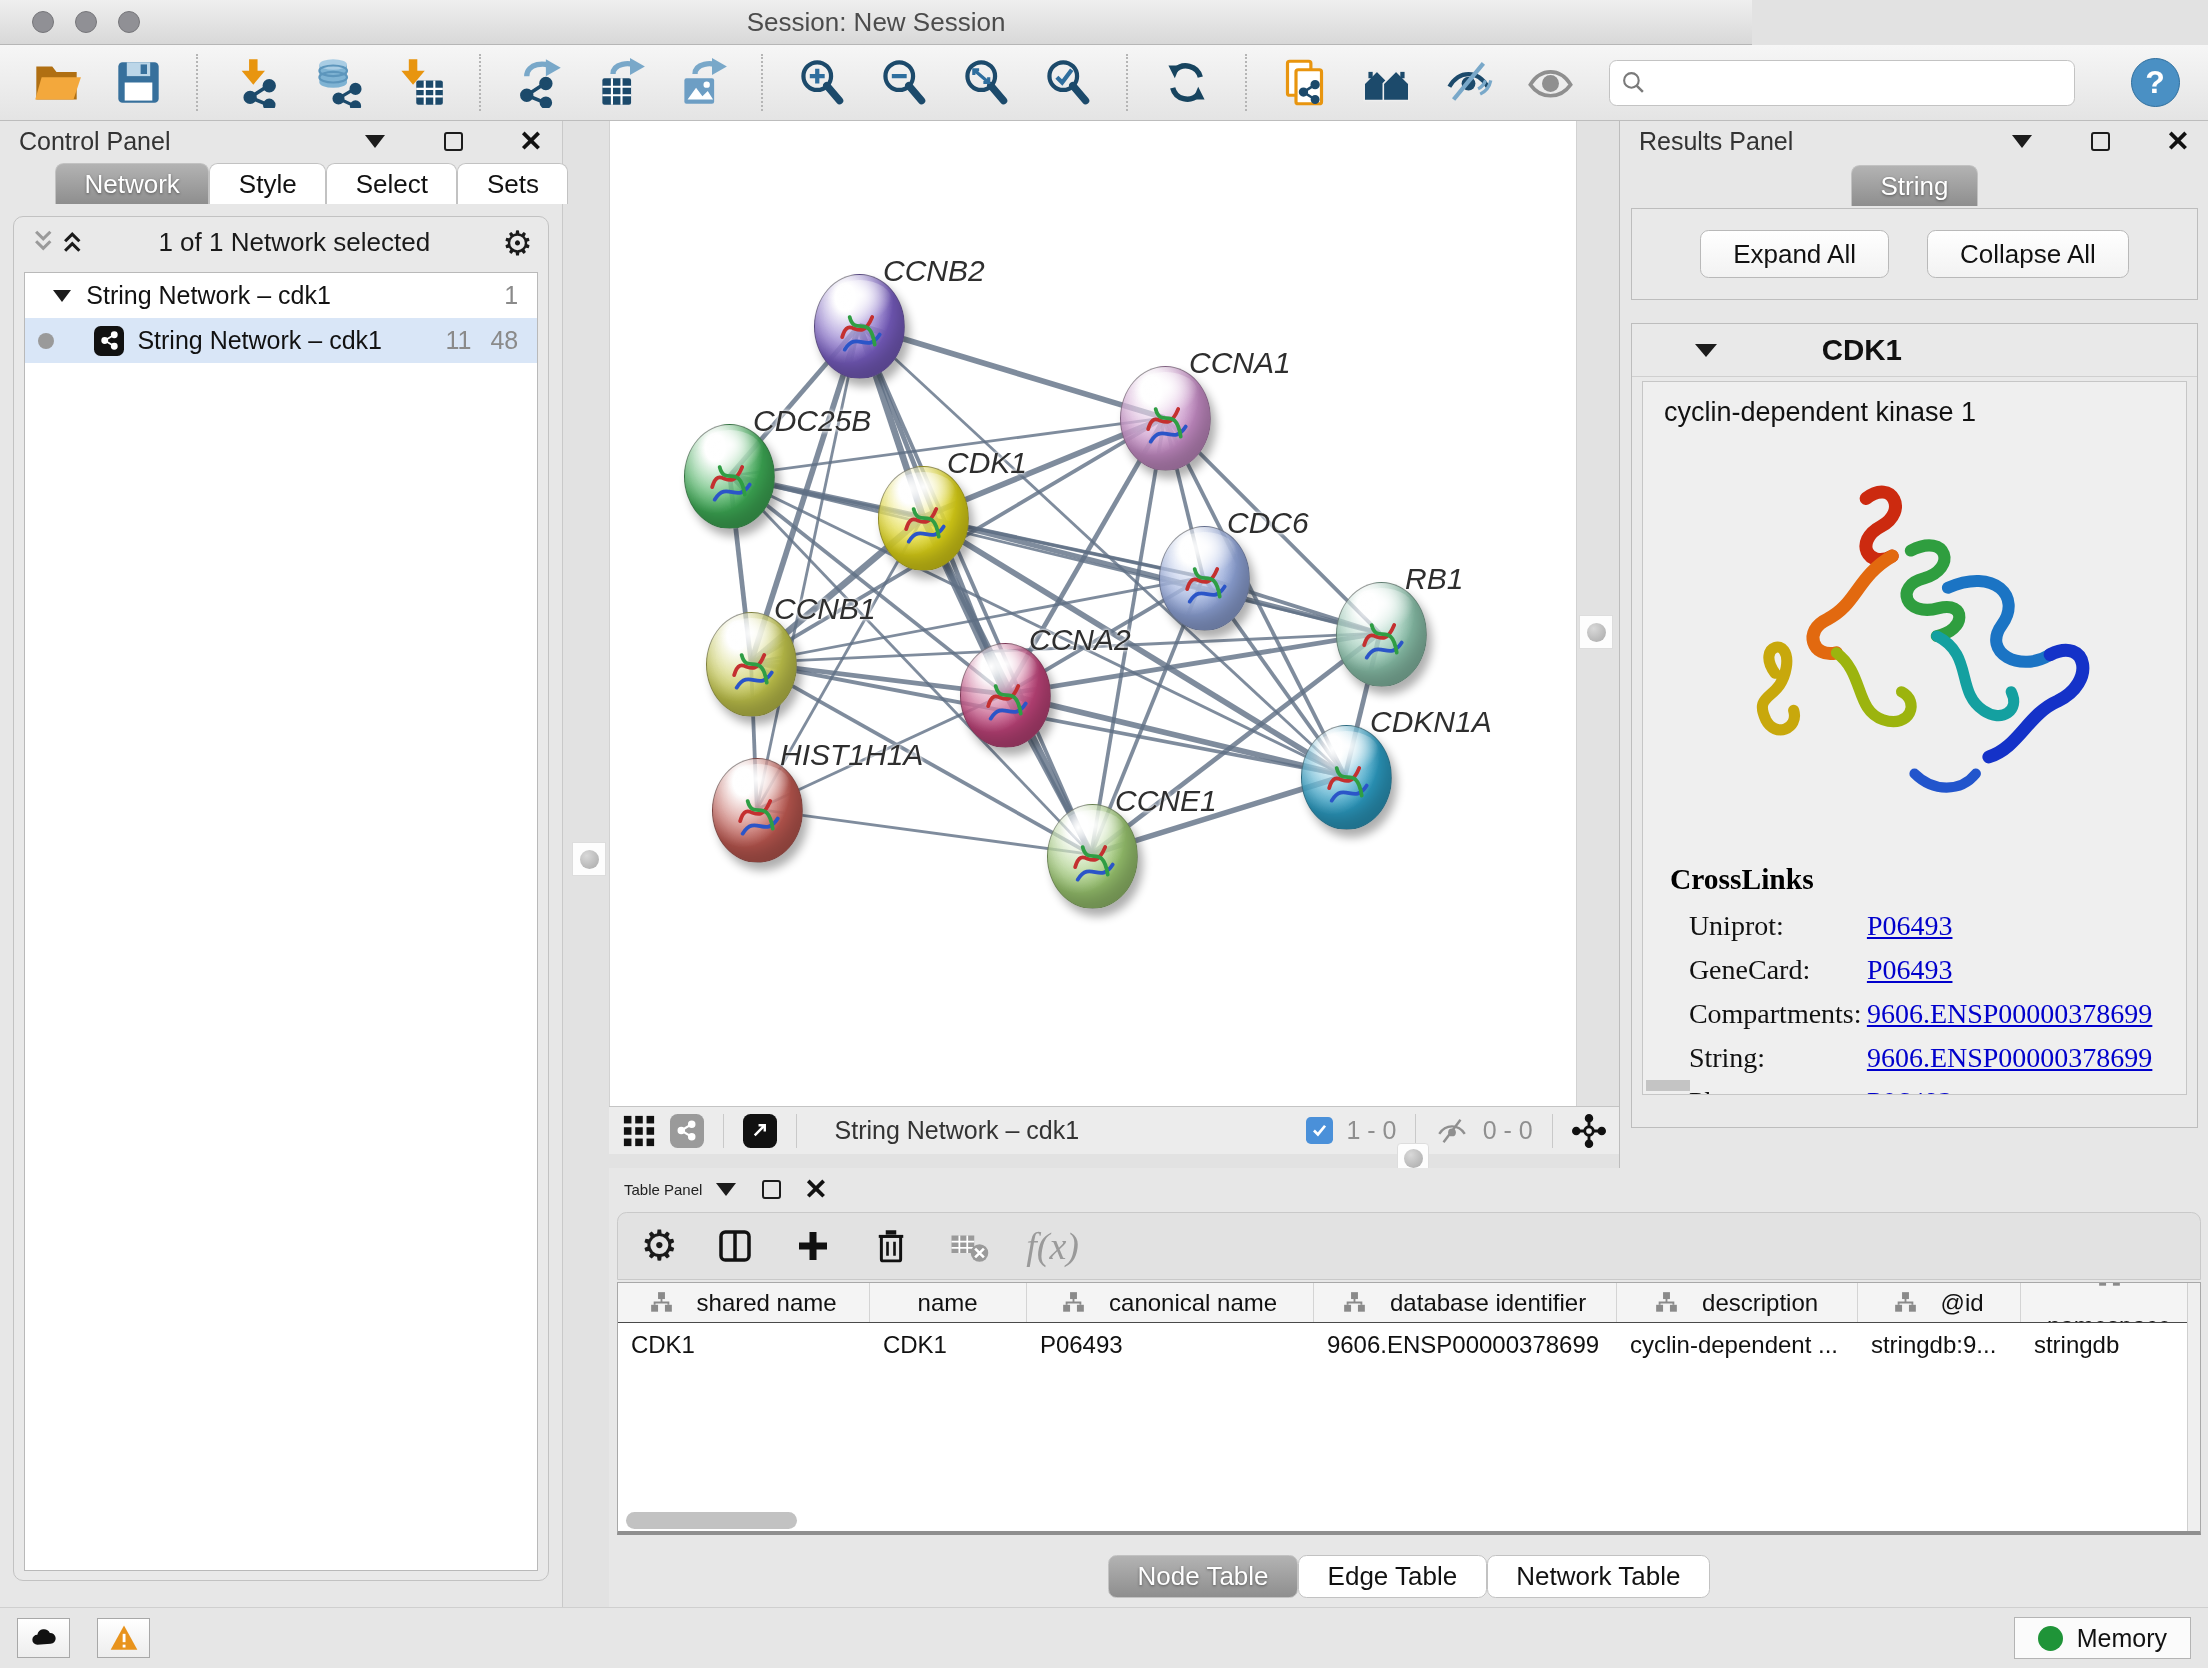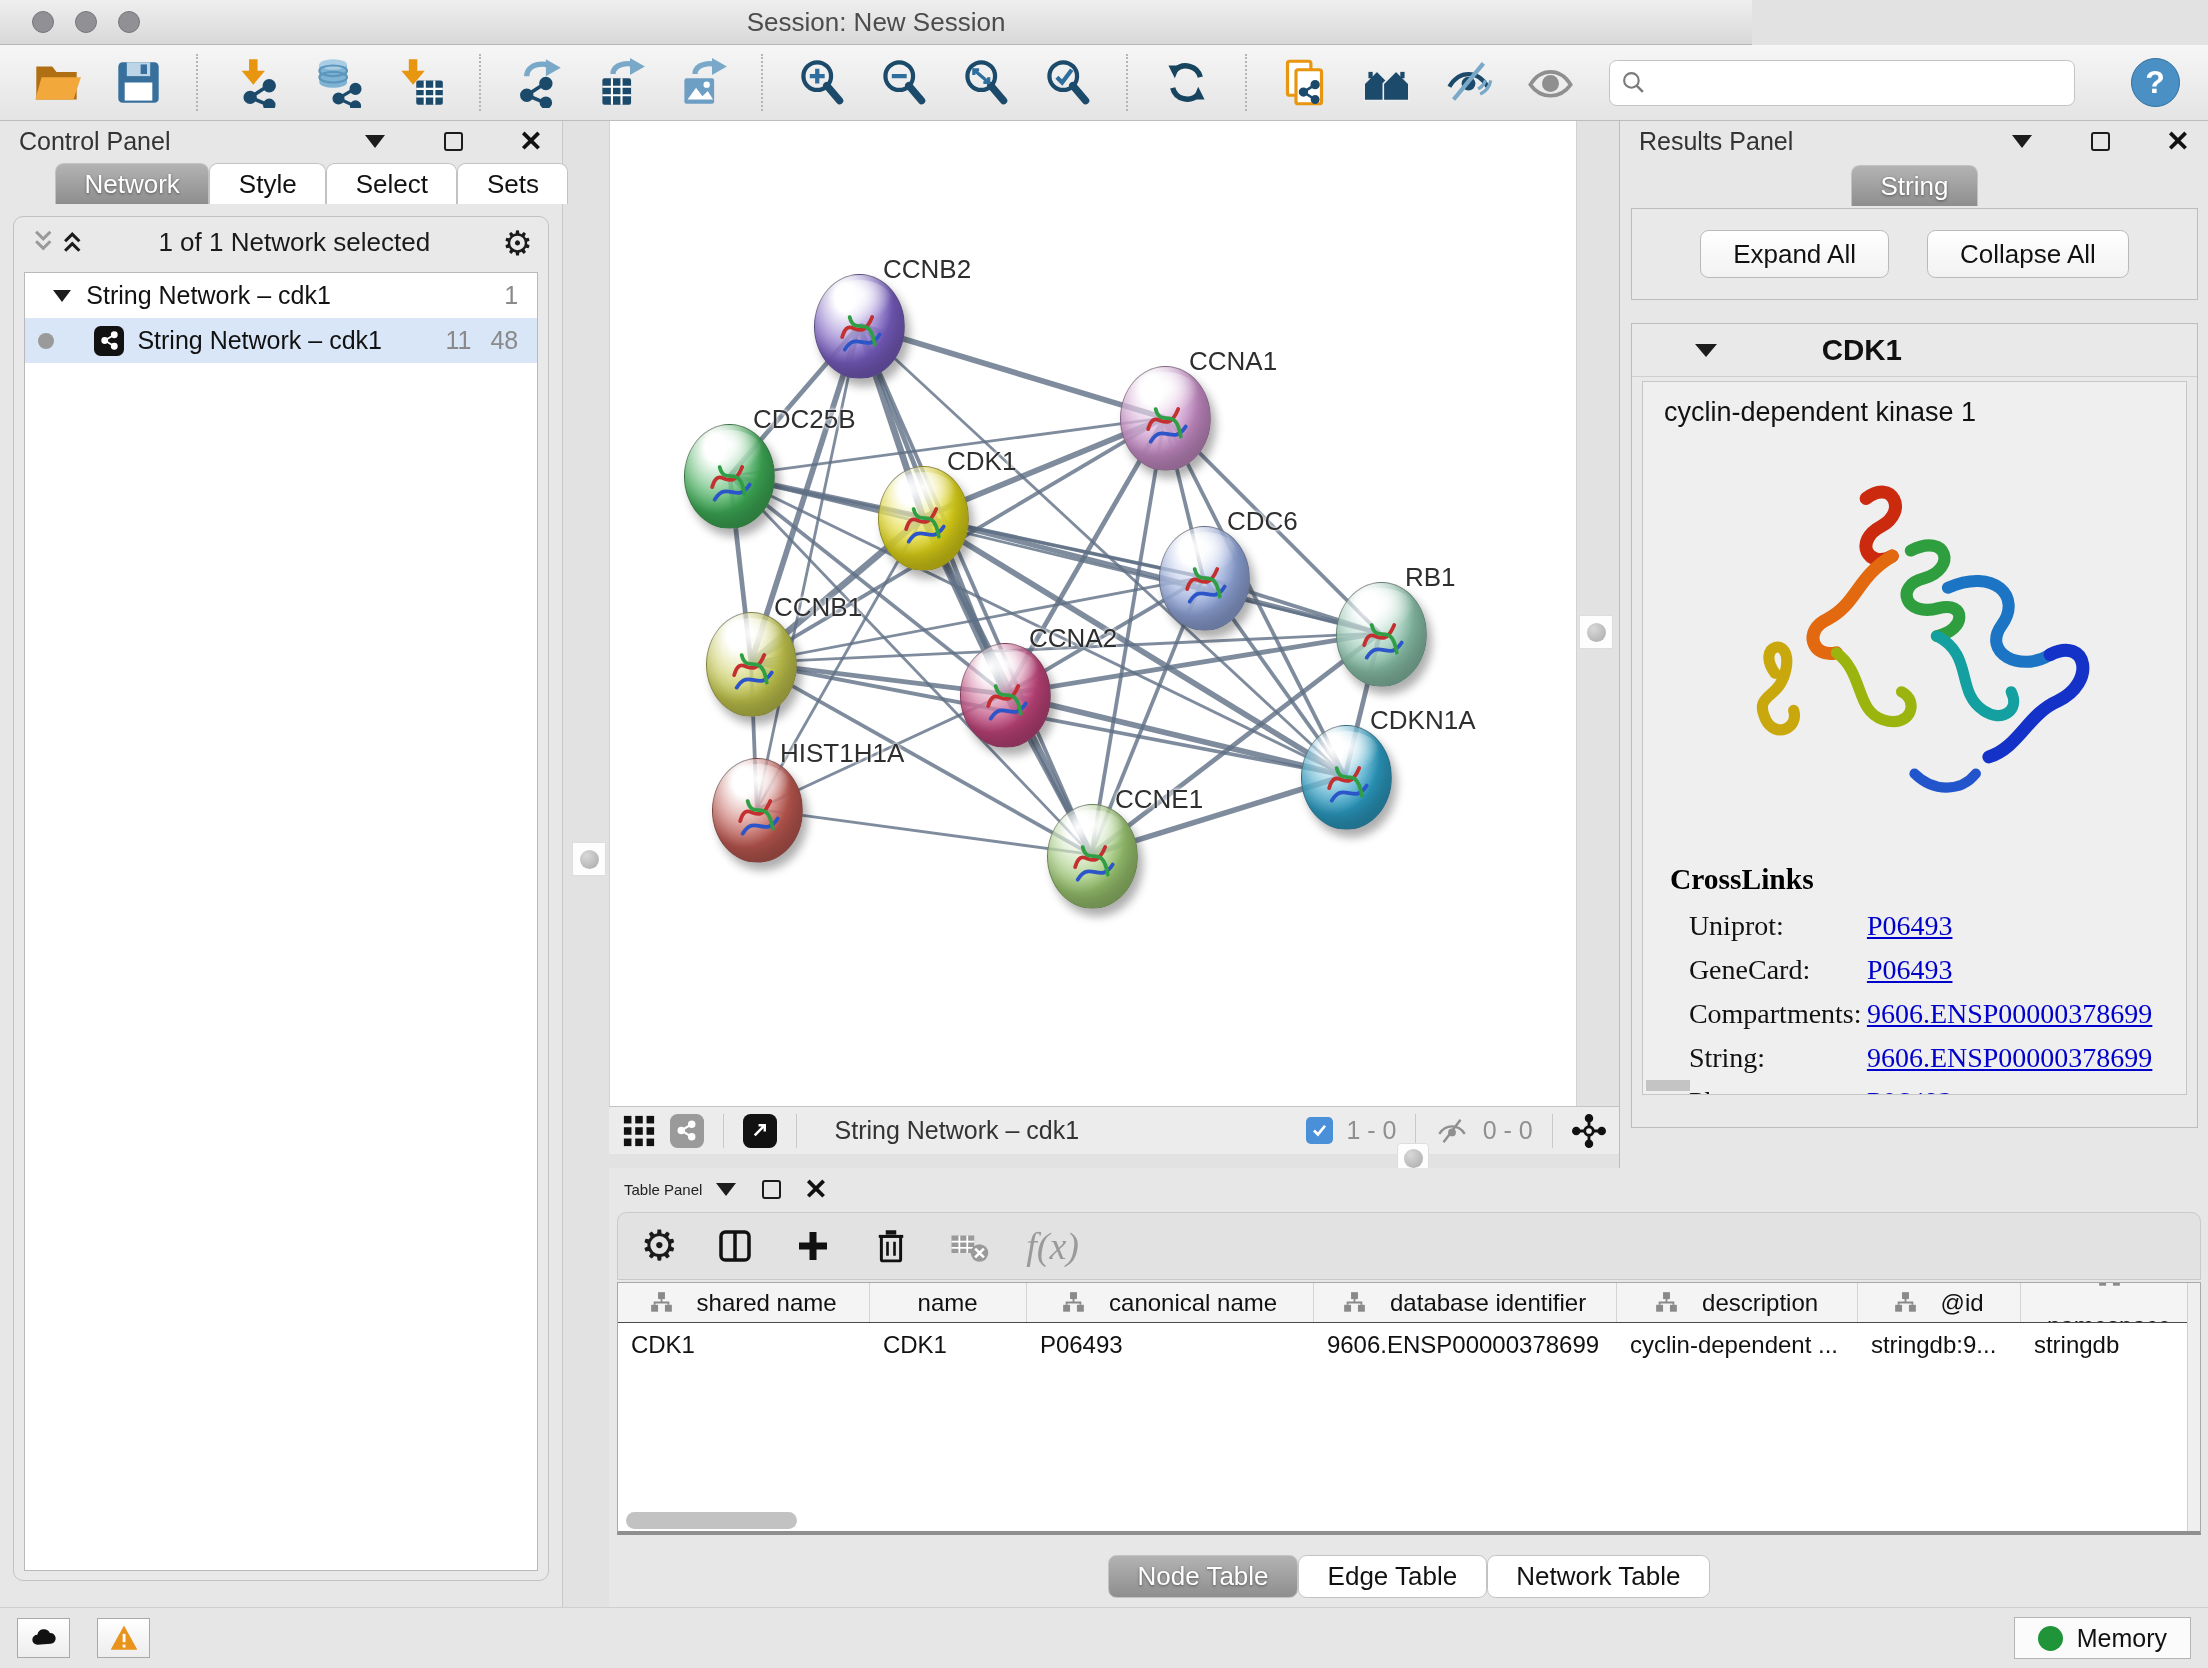--- a/index.html
+++ b/index.html
@@ -75,22 +75,22 @@
     border:1px solid rgba(40,40,40,.45);
     box-shadow: 4.8px 7.6px 9.5px rgba(0,0,0,.32), inset -9.5px -15px 21px rgba(0,0,0,.30);
   }
   .node .gloss { position:absolute; left:14%; top:5%; width:72%; height:42%; border-radius:50%;
     background:radial-gradient(ellipse at 50% 35%, rgba(255,255,255,.95), rgba(255,255,255,0) 70%); }
   .node .squiggle { position:absolute; left:20%; top:26%; width:60%; height:56%; }
   .node .squiggle path { fill:none; stroke-width:3px; stroke-linecap:round; }
   .node .squiggle path:nth-child(1){ stroke:#c43030; }
   .node .squiggle path:nth-child(2){ stroke:#2b55c8; }
   .node .squiggle path:nth-child(3){ stroke:#2f9e44; }
-  .nlabel { position:absolute; font-size:26px; color:#2e2e2e; white-space:nowrap;
-    text-shadow:0 0 3.8px #fff, 0 0 3.8px #fff; }
+  .nlabel { position:absolute; font-size:30px; color:#2e2e2e; white-space:nowrap;
+    text-shadow:0 0 3.8px #fff, 0 0 3.8px #fff;font-style:italic; }
 
   
   .netbar { position:absolute; left:609px; top:1106px; width:1010px; height:48px; background:#ececec;
     border-top:1px solid #c4c4c4; display:flex; align-items:center; padding:0 13.3px; gap:13.3px; }
   .netbar .vsep { height:34px; border-left:1px solid #c9c9c9; margin:0 5.7px; }
   .nb-icon svg { width:34px; height:34px; display:block; }
   .nb-badge { width:34px; height:34px; border-radius:7.6px; display:flex; align-items:center; justify-content:center; }
   .nb-badge svg { width:23px; height:23px; }
   .netbar .nettitle { font-size:25px; color:#333; margin:0 19px; flex:1; }
   .cntgray { font-size:25px; color:#8f8f8f; }

